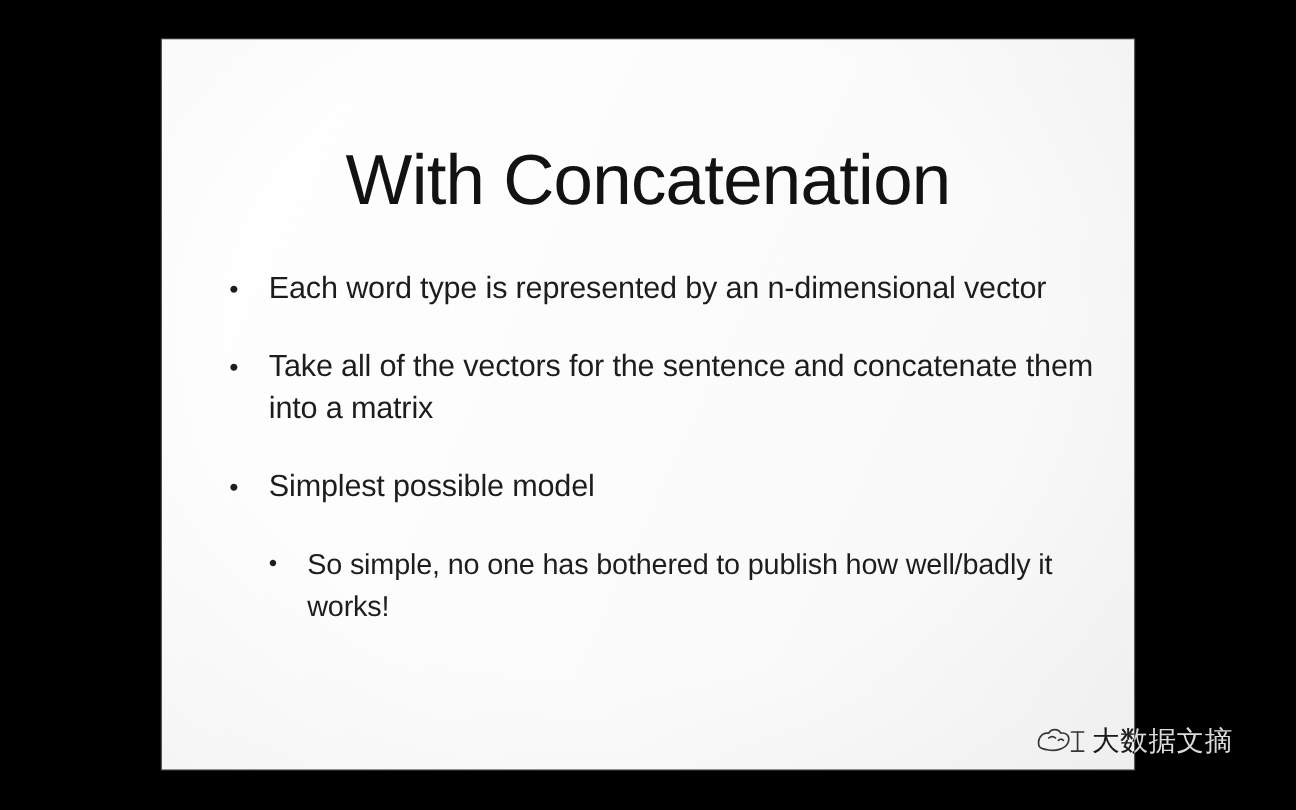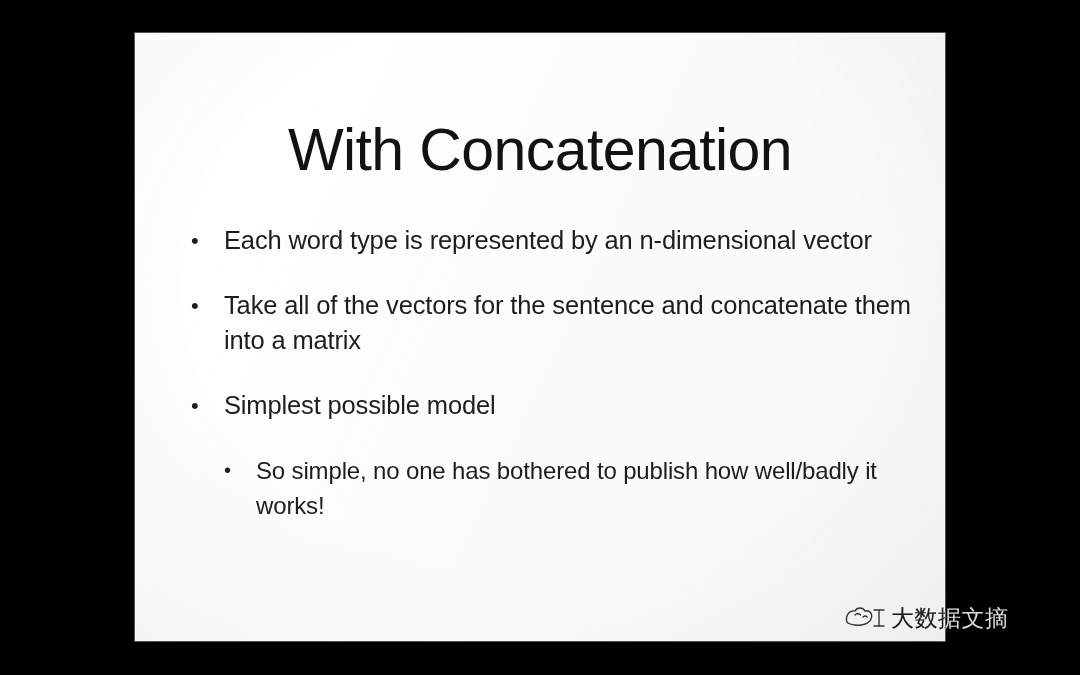--- a/index.html
+++ b/index.html
@@ -110,21 +110,21 @@
   }
 
   .bullet-text {
     display: block;
     white-space: pre-line;
   }
 
   
   #watermark {
     position: absolute;
-    left: 843px;
+    left: 862px;
     top: 602px;
     display: flex;
     align-items: center;
     gap: 4px;
     mix-blend-mode: difference;
     opacity: 0.9;
   }
   #watermark-logo {
     width: 44px;
     height: 32px;

